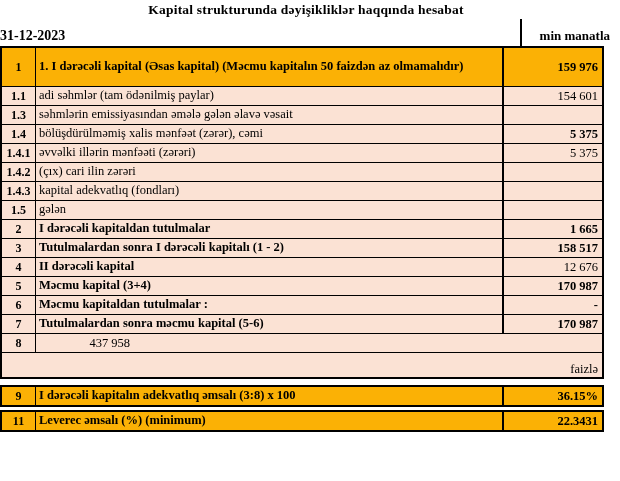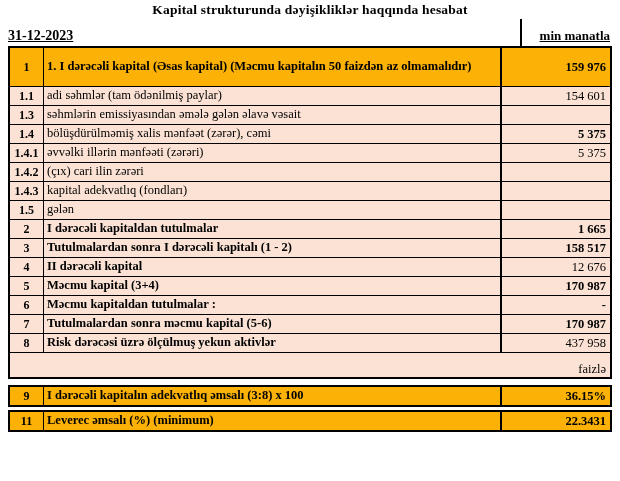--- a/index.html
+++ b/index.html
@@ -8,27 +8,27 @@
     --line:#000000;
   }
   *{box-sizing:border-box;}
   html,body{margin:0;padding:0;}
   body{
     width:620px;height:481px;background:#ffffff;
     font-family:"Liberation Serif", serif;
     color:#000;
     overflow:hidden;
   }
-  .page{width:620px;height:481px;position:relative;padding:2px 8px 0 8px;}
+  .page{width:620px;height:481px;position:relative;padding:2px 8px 0 0;}
   .title{
     text-align:center;font-weight:bold;font-size:13.5px;line-height:16px;
     letter-spacing:.2px;
   }
   .header-row{
-    display:flex;align-items:flex-end;height:28px;text-decoration:underline;
+    display:flex;align-items:flex-end;height:28px;
   }
   .date{flex:1;font-weight:bold;font-size:14px;line-height:18px;padding-bottom:1px;}
   .unit-cell{
     width:92px;height:27px;border-left:2px solid var(--line);
     display:flex;align-items:flex-end;justify-content:flex-end;
     font-weight:bold;font-size:13px;padding:0 2px 2px 0;white-space:nowrap;
   }
   .table{
     border:2px solid var(--line);
     width:604px;
@@ -47,21 +47,21 @@
     width:34px;border-right:1.5px solid var(--line);
     display:flex;align-items:center;justify-content:center;
     font-weight:bold;font-size:12px;flex-shrink:0;
   }
   .cell-label{
     flex:1;border-right:2px solid var(--line);
     display:flex;align-items:center;
     padding:0 3px;line-height:13.5px;
   }
   .cell-value{
-    width:108px;flex-shrink:0;
+    width:98px;flex-shrink:0;
     display:flex;align-items:center;justify-content:flex-end;
     padding:0 4px;white-space:nowrap;
   }
   .row.note .cell-num,.row.note .cell-label{border-right:none;}
   .b{font-weight:bold;}
   .i{margin-top:9px;}
   .gap{height:6px;}
   .ratio-row{
     display:flex;align-items:stretch;
     border:2px solid var(--line);
@@ -150,21 +150,20 @@
         <div class="cell-label b">Məcmu kapitaldan tutulmalar :</div>
         <div class="cell-value b">-</div>
       </div>
       <div class="row">
         <div class="cell-num">7</div>
         <div class="cell-label b">Tutulmalardan sonra məcmu kapital (5-6)</div>
         <div class="cell-value b">170 987</div>
       </div>
       <div class="row">
         <div class="cell-num">8</div>
-        <div class="cell-label b">Risk dərəcəsi üzrə ölçülmuş  yekun aktivlər</div>
         <div class="cell-value">437 958</div>
       </div>
       <div class="row note">
         <div class="cell-num"></div>
         <div class="cell-label"></div>
         <div class="cell-value i">faizlə</div>
       </div>
     </div>
 
   <div class="gap"></div>

